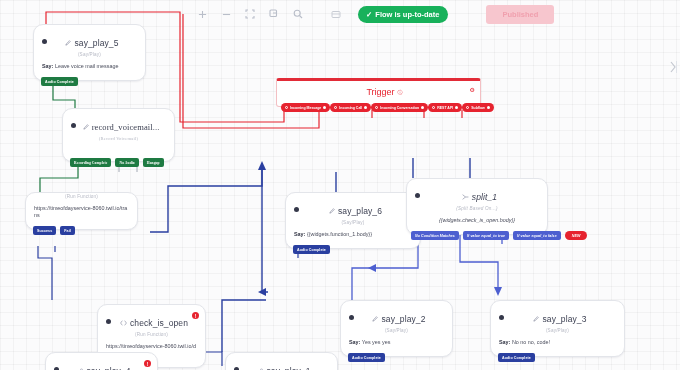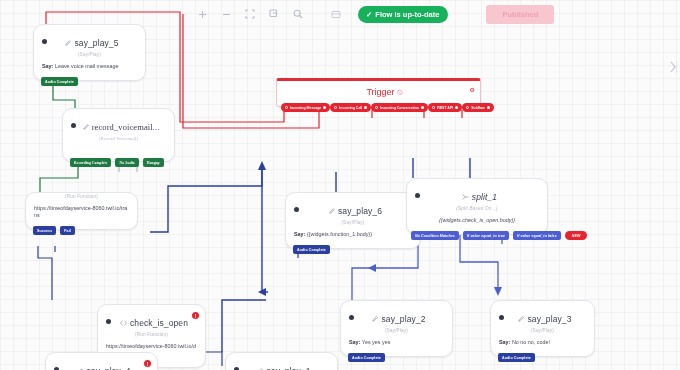--- a/index.html
+++ b/index.html
@@ -390,21 +390,21 @@
     <div class="node-sub">(Say/Play)</div>
     <div class="node-body">
       <b>Say:</b>
       <span>Yes yes yes</span>
     </div>
     <div class="pill-row">
       <span class="pill blue">Audio Complete</span>
     </div>
   </div>
 
-  <div class="node" style="left:490px; top:300px; width:105px;">
+  <div class="node" style="left:490px; top:300px; width:135px;">
     <div class="node-head">
       <span class="dot"></span>
       <span class="node-titlewrap">
         <span class="node-title">
           <svg width="6" height="6" viewBox="0 0 10 10">
               <path d="M7.5 1.2L8.8 2.5 3.2 8.1 1.4 8.6 1.9 6.8z" stroke="#7b8096" stroke-width="1" fill="none"></path>
             </svg>
           <span>say_play_3</span>
         </span>
       </span>

